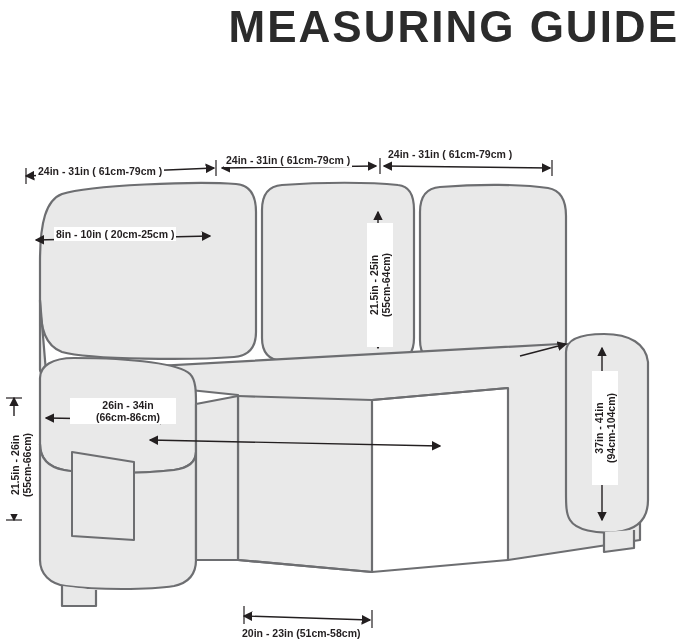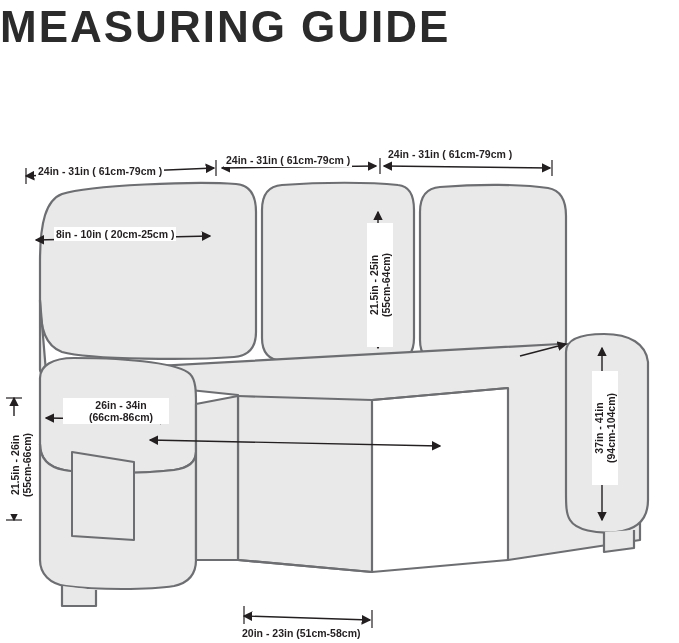--- a/index.html
+++ b/index.html
@@ -18,21 +18,21 @@
   #page {
     position: relative;
     width: 679px;
     height: 643px;
   }
   #title {
     position: absolute;
     left: 0;
     top: 2px;
     width: 679px;
-    text-align: left;
+    text-align: right;
     font-size: 44px;
     font-weight: bold;
     letter-spacing: 2px;
     color: #2b2b2b;
     font-family: "Liberation Sans", sans-serif;
   }
   #diagram {
     position: absolute;
     left: 0;
     top: 0;
@@ -171,21 +171,21 @@
 
   <div class="lbl" style="left:386px; top:147px;">24in - 31in ( 61cm-79cm )</div>
 
   <div class="lbl" style="left:54px; top:227px;">8in - 10in ( 20cm-25cm )</div>
 
   <div class="lbl two-line rot-ccw" style="left:318px; top:272px; width:120px;">
     <span>21.5in - 25in</span><br>
     <span>(55cm-64cm)</span>
   </div>
 
-  <div class="lbl two-line" style="left:63px; top:398px; width:92px;padding-left:12px;">
+  <div class="lbl two-line" style="left:70px; top:398px; width:92px;padding-left:12px;">
     <span>26in - 34in</span><br>
     <span>(66cm-86cm)</span>
   </div>
 
 
   <div class="lbl two-line rot-ccw" style="left:-28px; top:452px; width:94px;">
     <span>21.5in - 26in</span><br>
     <span>(55cm-66cm)</span>
   </div>
 

